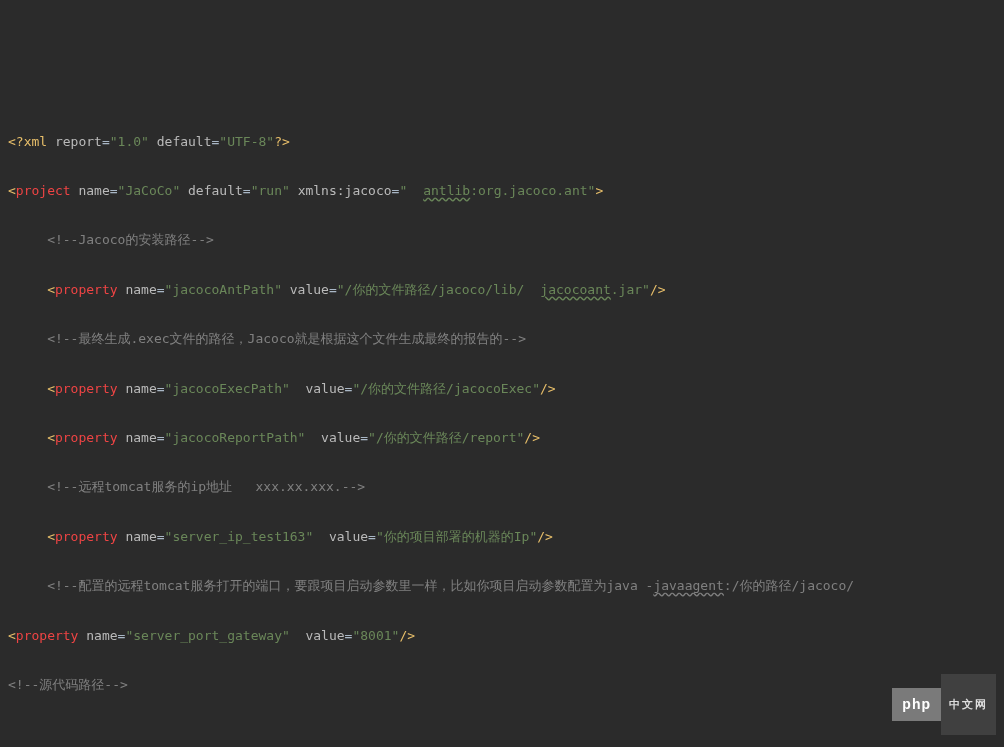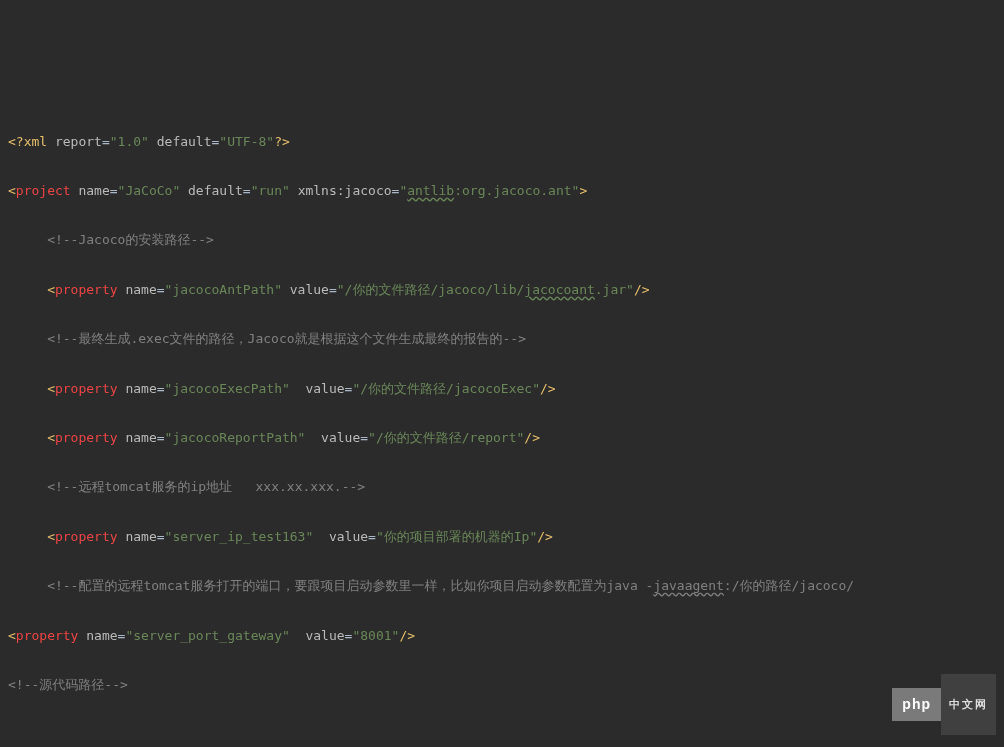--- a/index.html
+++ b/index.html
@@ -14,21 +14,21 @@
     white-space: pre;
   }
   .line { white-space: pre; }
   .tag-bracket { color: #e8bf6a; }
   .tag-name   { color: #ef4444; }
   .attr-name  { color: #bababa; }
   .eq         { color: #a9b7c6; }
   .attr-val   { color: #6a8759; }
   .comment    { color: #808080; margin-top: 36px; }
   .xml-decl   { color: #e8bf6a; }
-  .under      { text-decoration-line: underline; text-decoration-style: wavy; text-decoration-color: #6a8759; text-underline-offset:2px;}
+  .under      { text-decoration-line: underline; text-decoration-style: wavy; text-decoration-color: #6a8759; text-underline-offset:2px;margin-left:16px;}
   .under-c    { text-decoration-line: underline; text-decoration-style: wavy; text-decoration-color: #808080; text-underline-offset:2px;}
   .watermark {
     position: fixed; right:8px; bottom:12px;
     display:flex; align-items:center; gap:0px;
     font-family: sans-serif; font-weight:bold;
   }
   .wm-php { background:#7a7a7a; color:#ffffff; font-size:14px; padding:4px 10px; letter-spacing:1px; }
   .wm-cn  { background:#404040; color:#ddd; font-size:11px; padding:18px 8px; letter-spacing:2px;}
 </style>
 </head>

